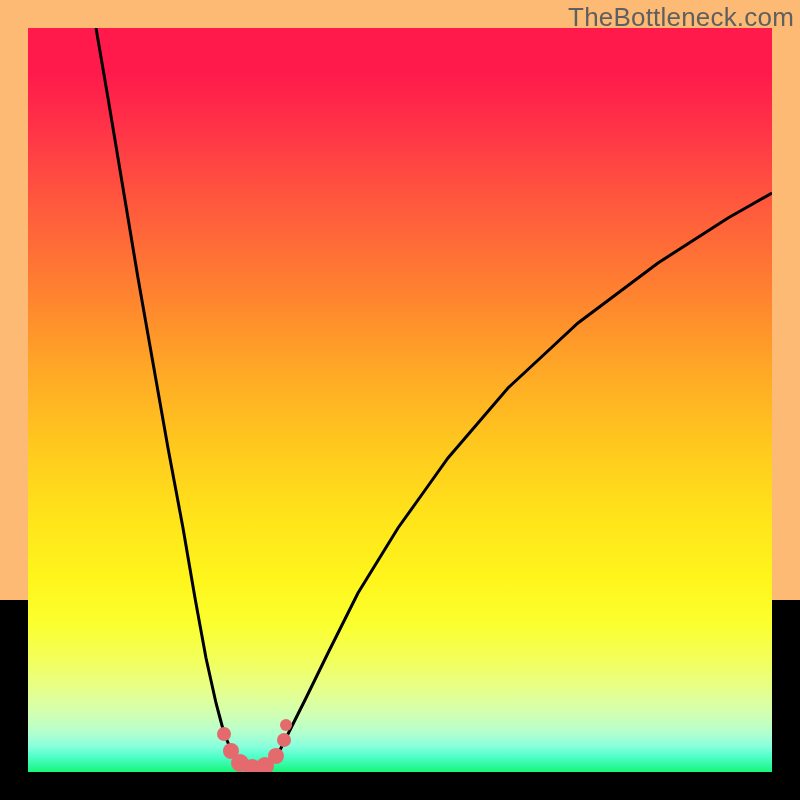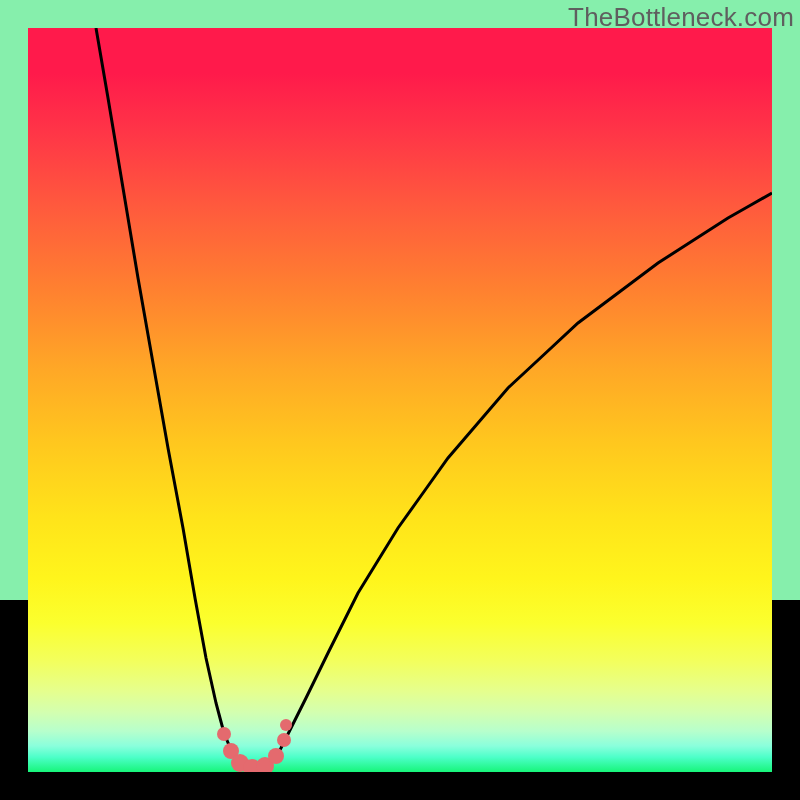--- a/index.html
+++ b/index.html
@@ -1,16 +1,16 @@
 <!DOCTYPE html>
 <html><head>
 <meta charset="utf-8">
 <style>
   html,body{margin:0;padding:0;width:800px;height:800px;background:#000;font-family:Arial,Helvetica,sans-serif}
-  .outer{position:relative;width:800px;height:600px;background:#86efac}
+  .outer{position:relative;width:800px;height:600px;background:#fdba74}
   .plot{position:absolute;left:28px;top:28px;width:744px;height:744px;overflow:hidden}
   .gradient{position:absolute;inset:0;background:linear-gradient(to bottom,
      #ff1a4b 0%,
      #ff1a4b 6%,
      #ff3547 14%,
      #ff5a3d 24%,
      #ff8030 35%,
      #ffa826 46%,
      #ffc81e 56%,
      #ffe41a 66%,

